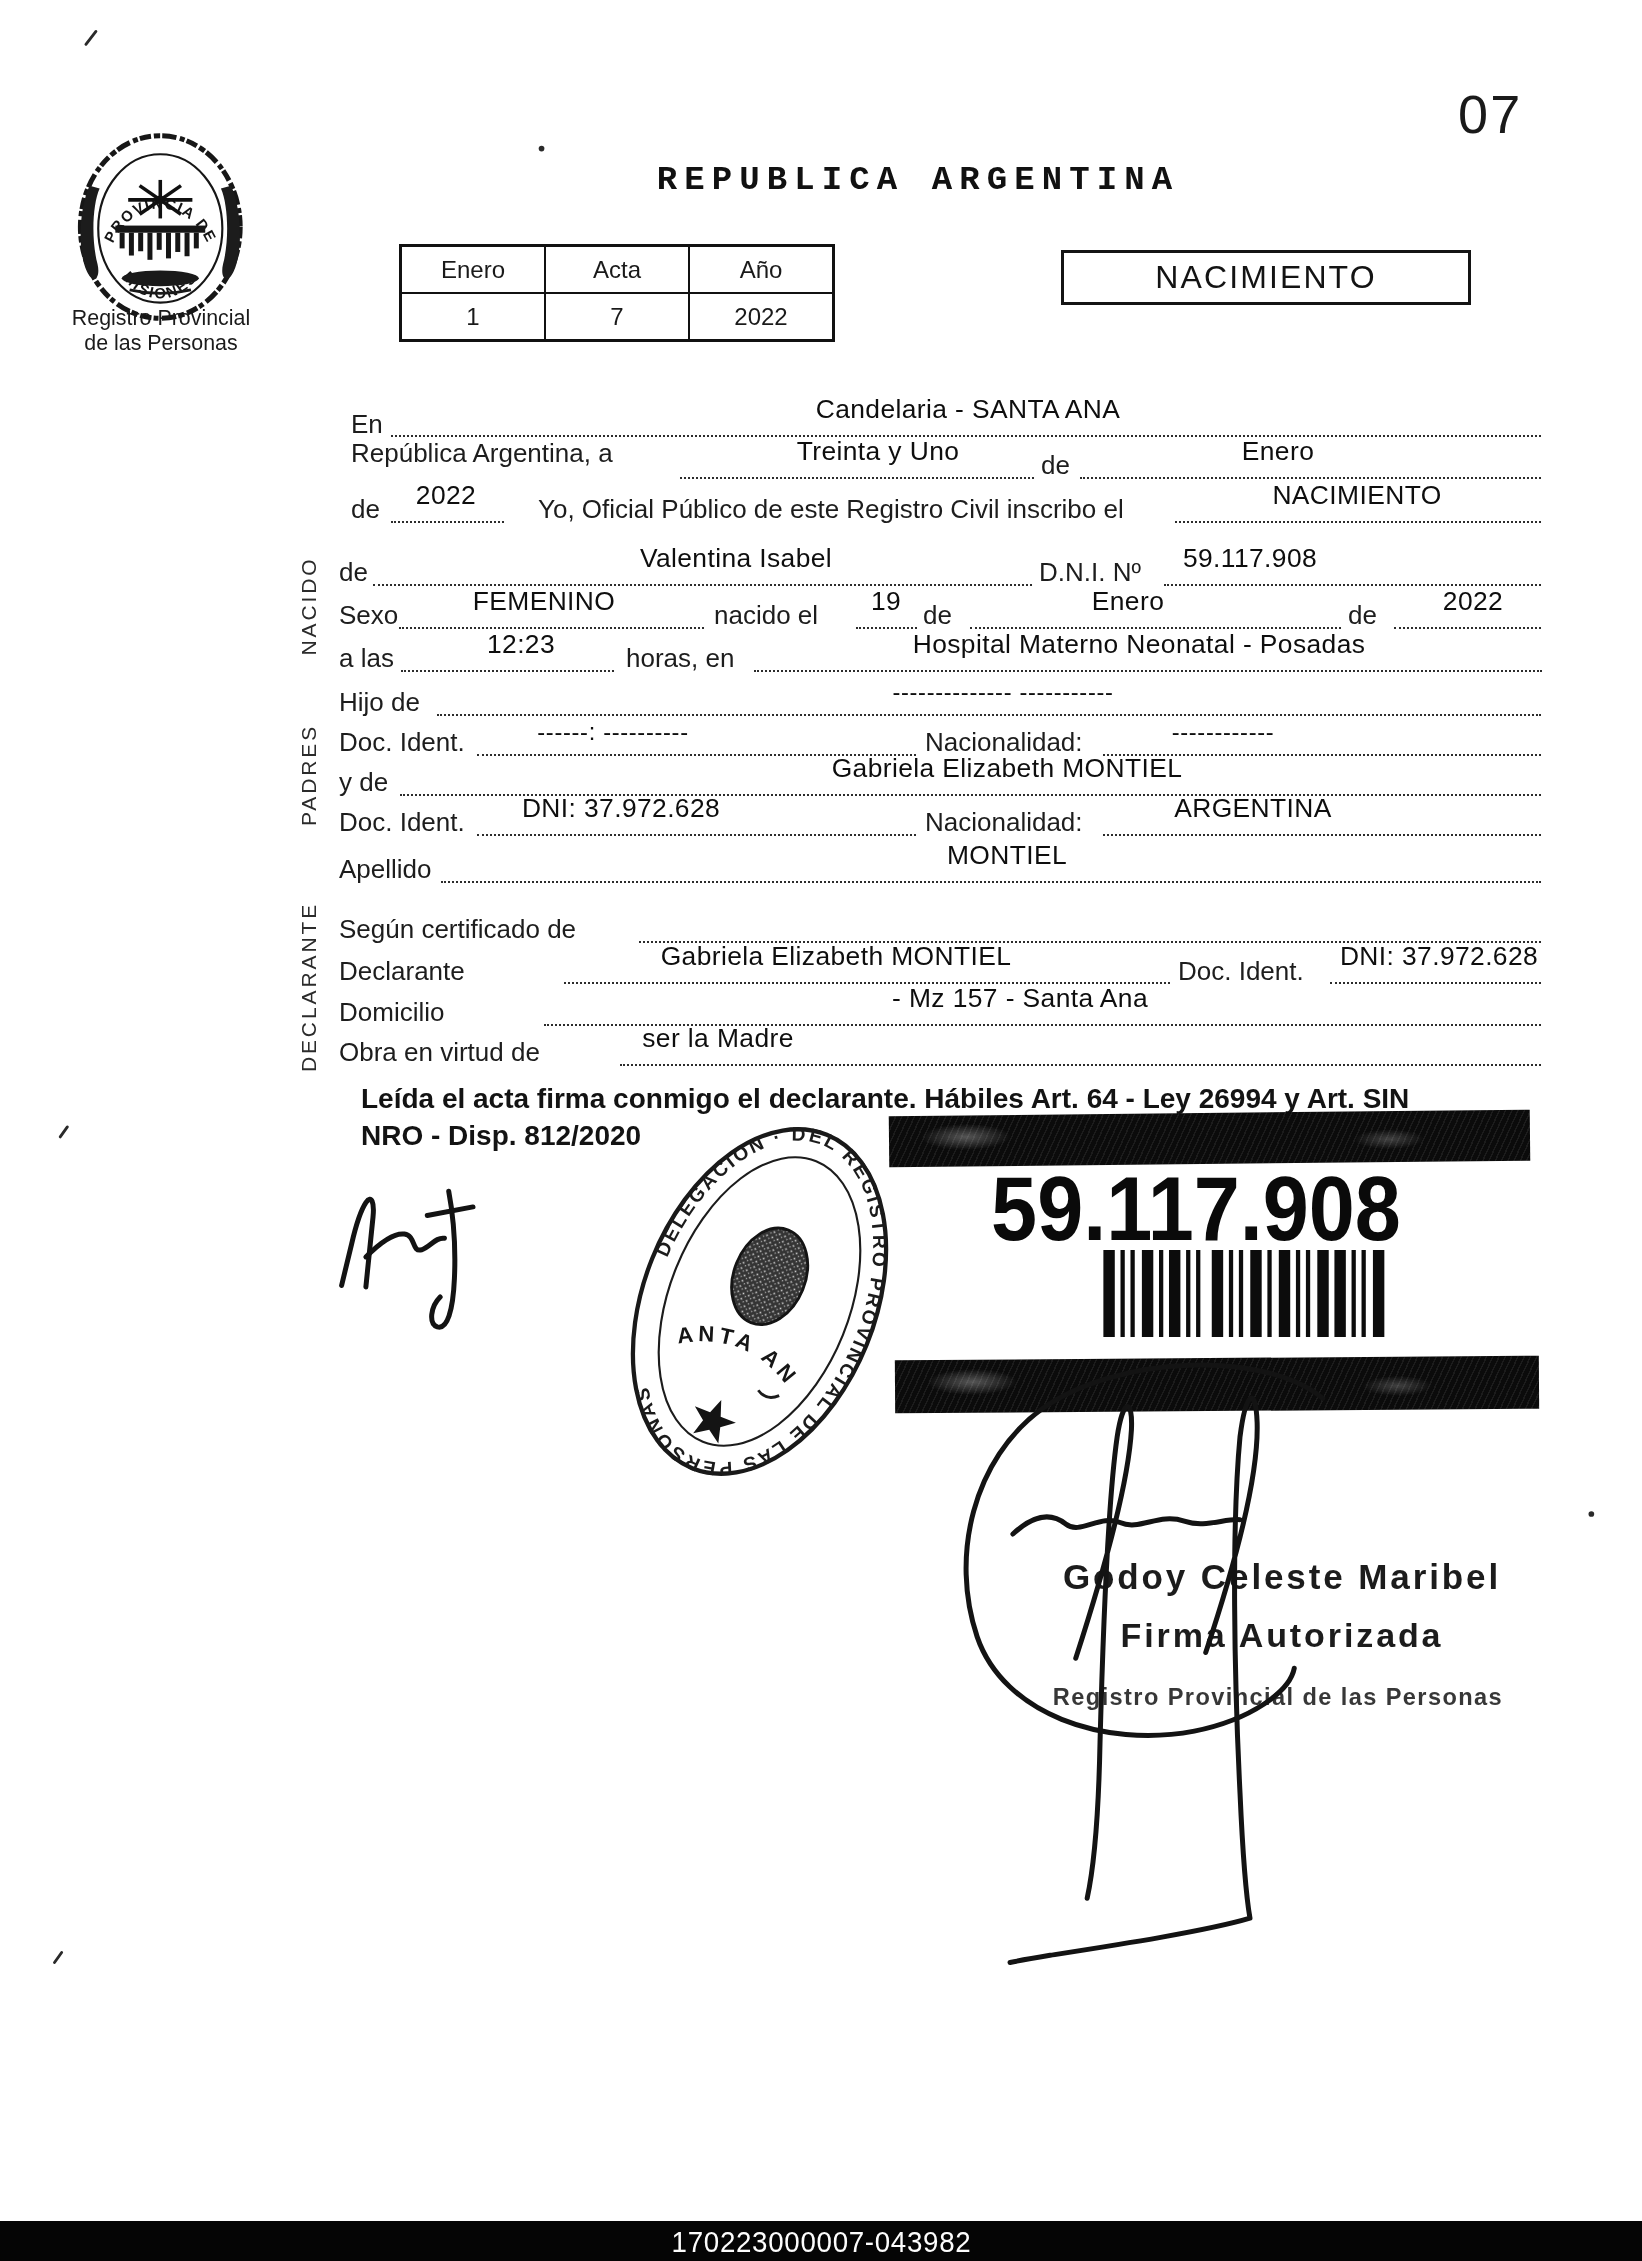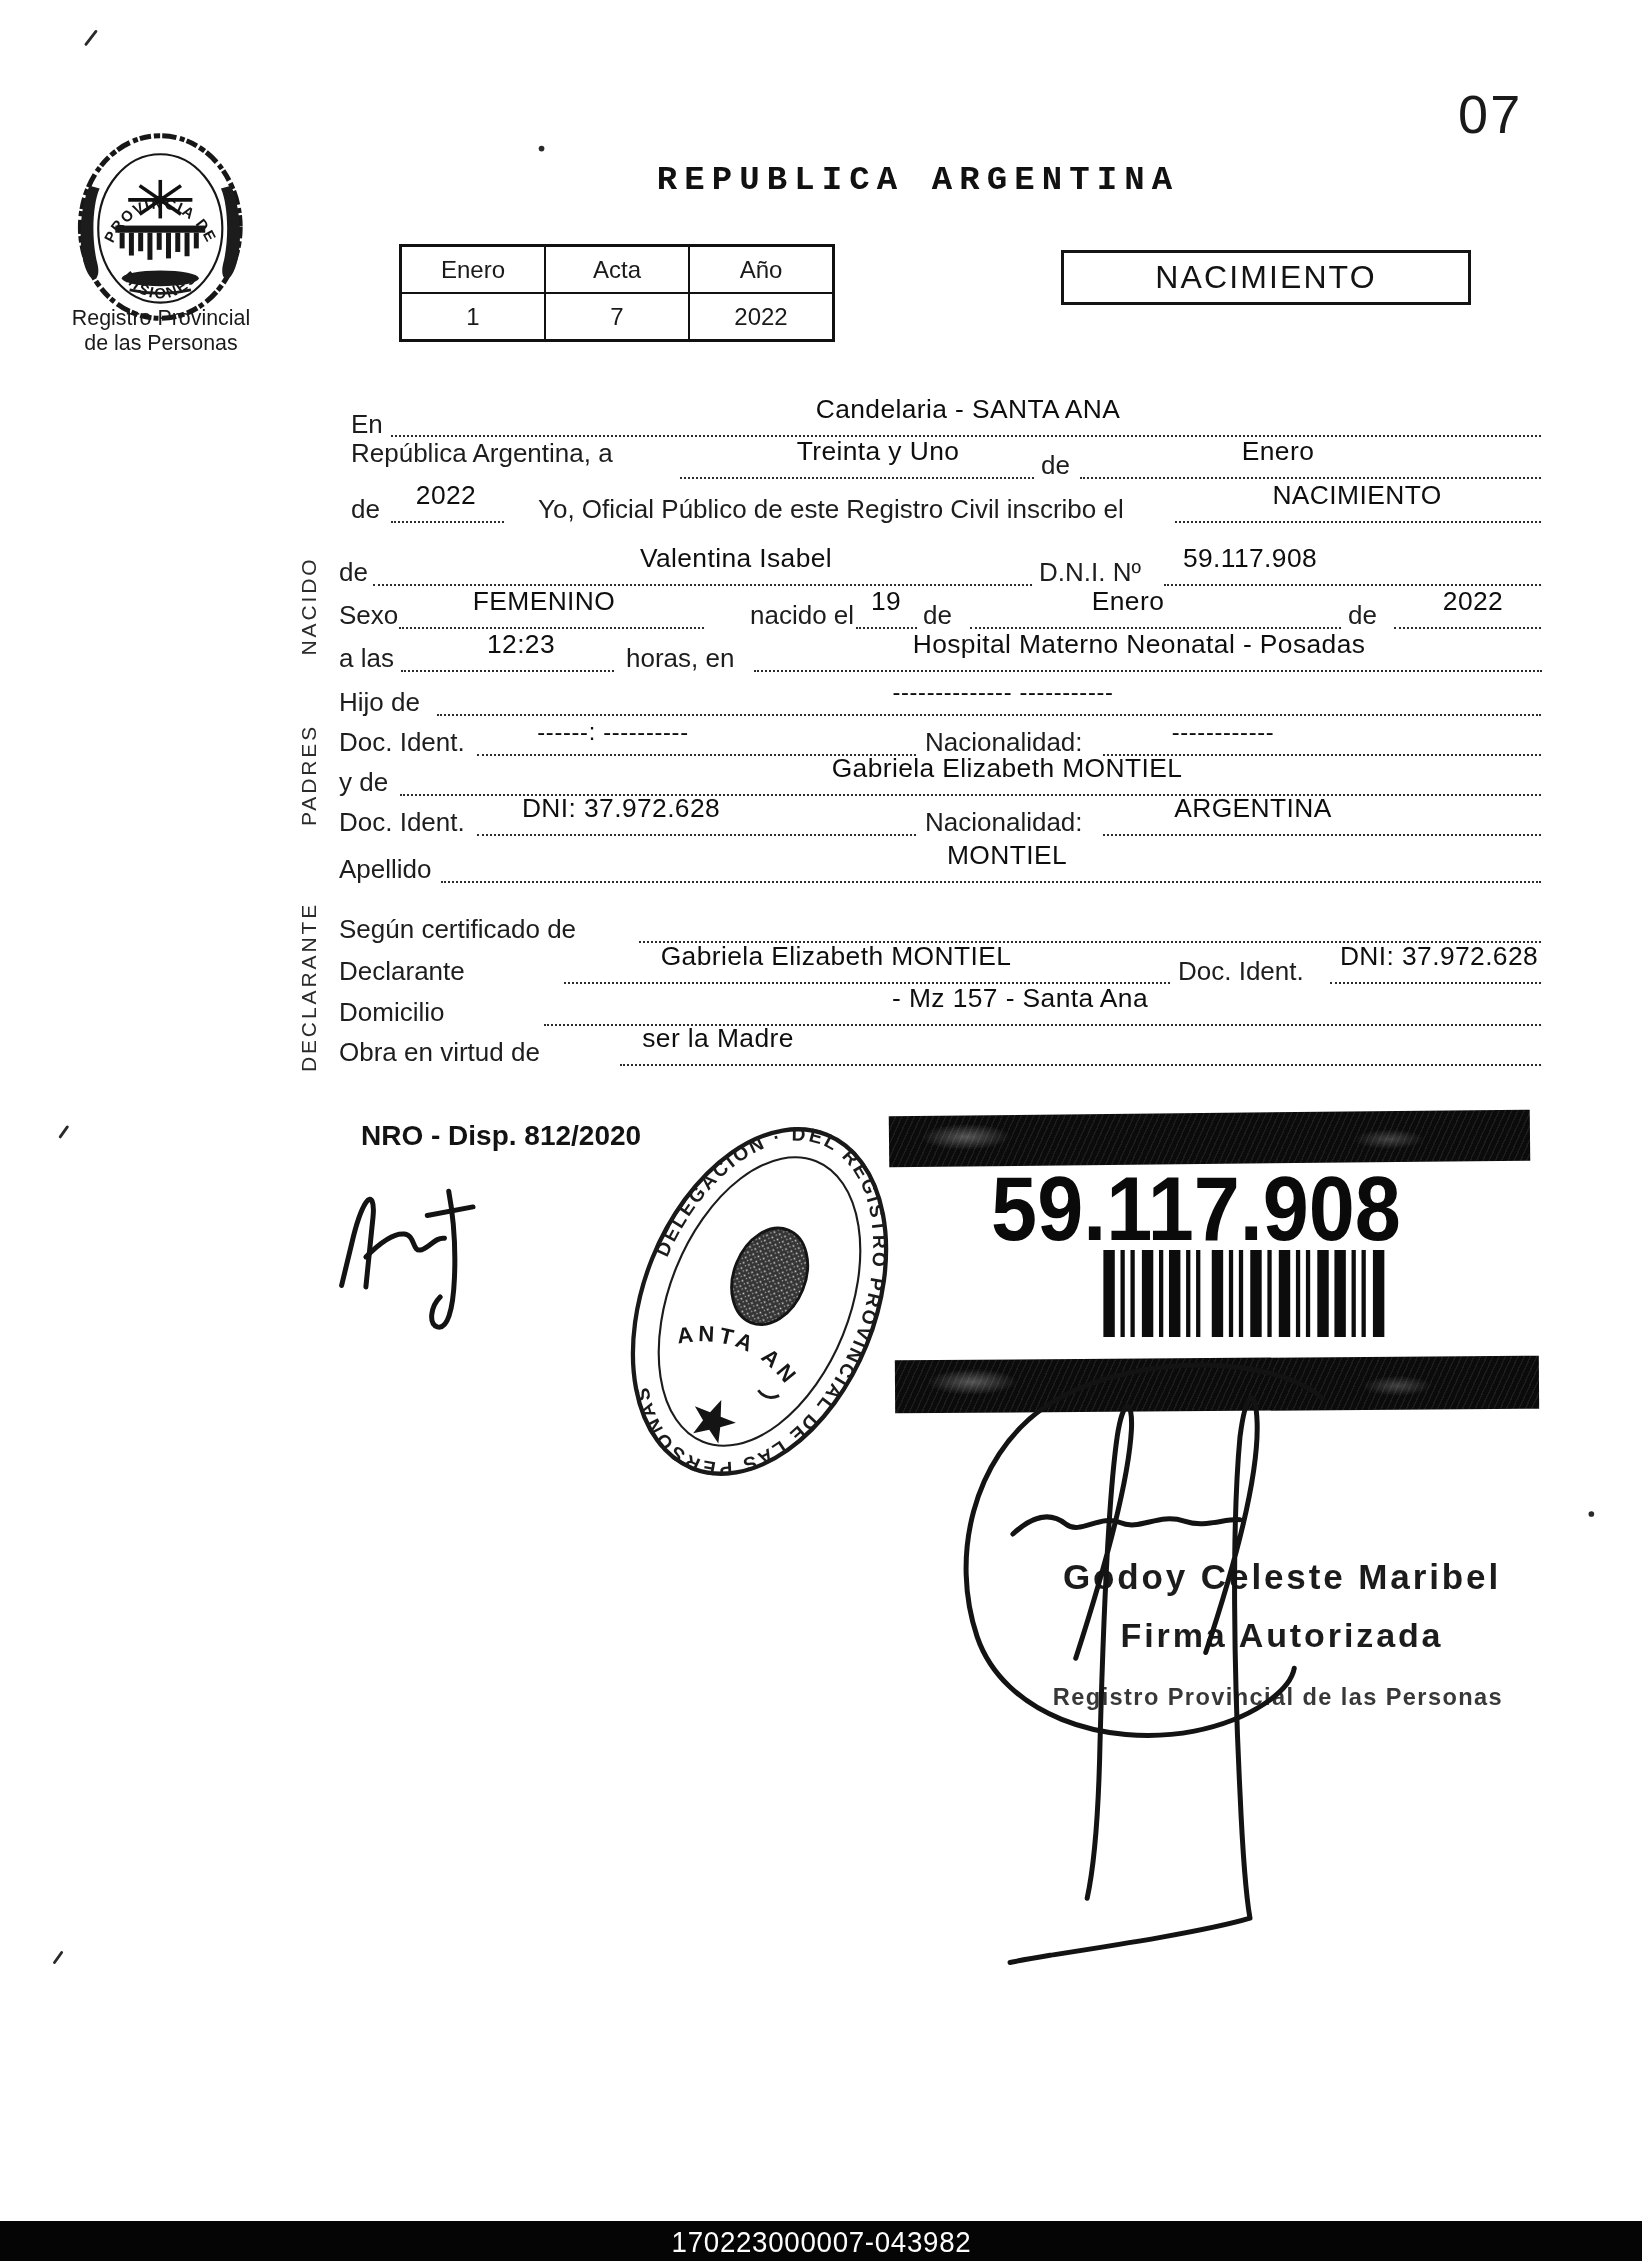--- a/index.html
+++ b/index.html
@@ -146,21 +146,21 @@
   <div class="lbl" style="left:339px; top:557px;">de</div>
   <div class="dots" style="left:373px; top:580px; width:659px;"></div>
   <div class="val" style="left:736px; top:543px;">Valentina Isabel</div>
   <div class="lbl" style="left:1039px; top:557px;">D.N.I. Nº</div>
   <div class="dots" style="left:1164px; top:580px; width:377px;"></div>
   <div class="val" style="left:1250px; top:543px;">59.117.908</div>
 
   <div class="lbl" style="left:339px; top:600px;">Sexo</div>
   <div class="dots" style="left:399px; top:623px; width:305px;"></div>
   <div class="val" style="left:544px; top:586px;">FEMENINO</div>
-  <div class="lbl" style="left:714px; top:600px;margin-left:36px;">nacido el</div>
+  <div class="lbl" style="left:714px; top:600px;">nacido el</div>
   <div class="dots" style="left:856px; top:623px; width:61px;"></div>
   <div class="val" style="left:886px; top:586px;">19</div>
   <div class="lbl" style="left:923px; top:600px;">de</div>
   <div class="dots" style="left:970px; top:623px; width:371px;"></div>
   <div class="val" style="left:1128px; top:586px;">Enero</div>
   <div class="lbl" style="left:1348px; top:600px;">de</div>
   <div class="dots" style="left:1394px; top:623px; width:147px;"></div>
   <div class="val" style="left:1473px; top:586px;">2022</div>
 
   <div class="lbl" style="left:339px; top:643px;">a las</div>
@@ -207,20 +207,21 @@
   <div class="val" style="left:1439px; top:941px;">DNI: 37.972.628</div>
 
   <div class="lbl" style="left:339px; top:997px;">Domicilio</div>
   <div class="dots" style="left:544px; top:1020px; width:997px;"></div>
   <div class="val" style="left:1020px; top:983px;">- Mz 157 - Santa Ana</div>
 
   <div class="lbl" style="left:339px; top:1037px;">Obra en virtud de</div>
   <div class="dots" style="left:620px; top:1060px; width:921px;"></div>
   <div class="val" style="left:718px; top:1023px;">ser la Madre</div>
 
+  <div class="closing" style="top:1083px;">Leída el acta firma conmigo el declarante. Hábiles  Art. 64 - Ley 26994 y Art. SIN</div>
   <div class="closing" style="top:1120px;">NRO - Disp. 812/2020</div>
 
   <div class="redact" style="left:889px; top:1113px; width:641px; height:51px; transform:rotate(-0.6deg);"></div>
   <div class="dni-number">59.117.908</div>
   <svg class="abs" style="left:1103px; top:1250px;" width="286" height="87" viewBox="0 0 400 122">
     <g fill="#0c0c0c">
       <rect x="0" y="0" width="16" height="122"></rect>
         <rect x="24" y="0" width="6" height="122"></rect>
       <rect x="38" y="0" width="6" height="122"></rect>
         <rect x="54" y="0" width="16" height="122"></rect>

